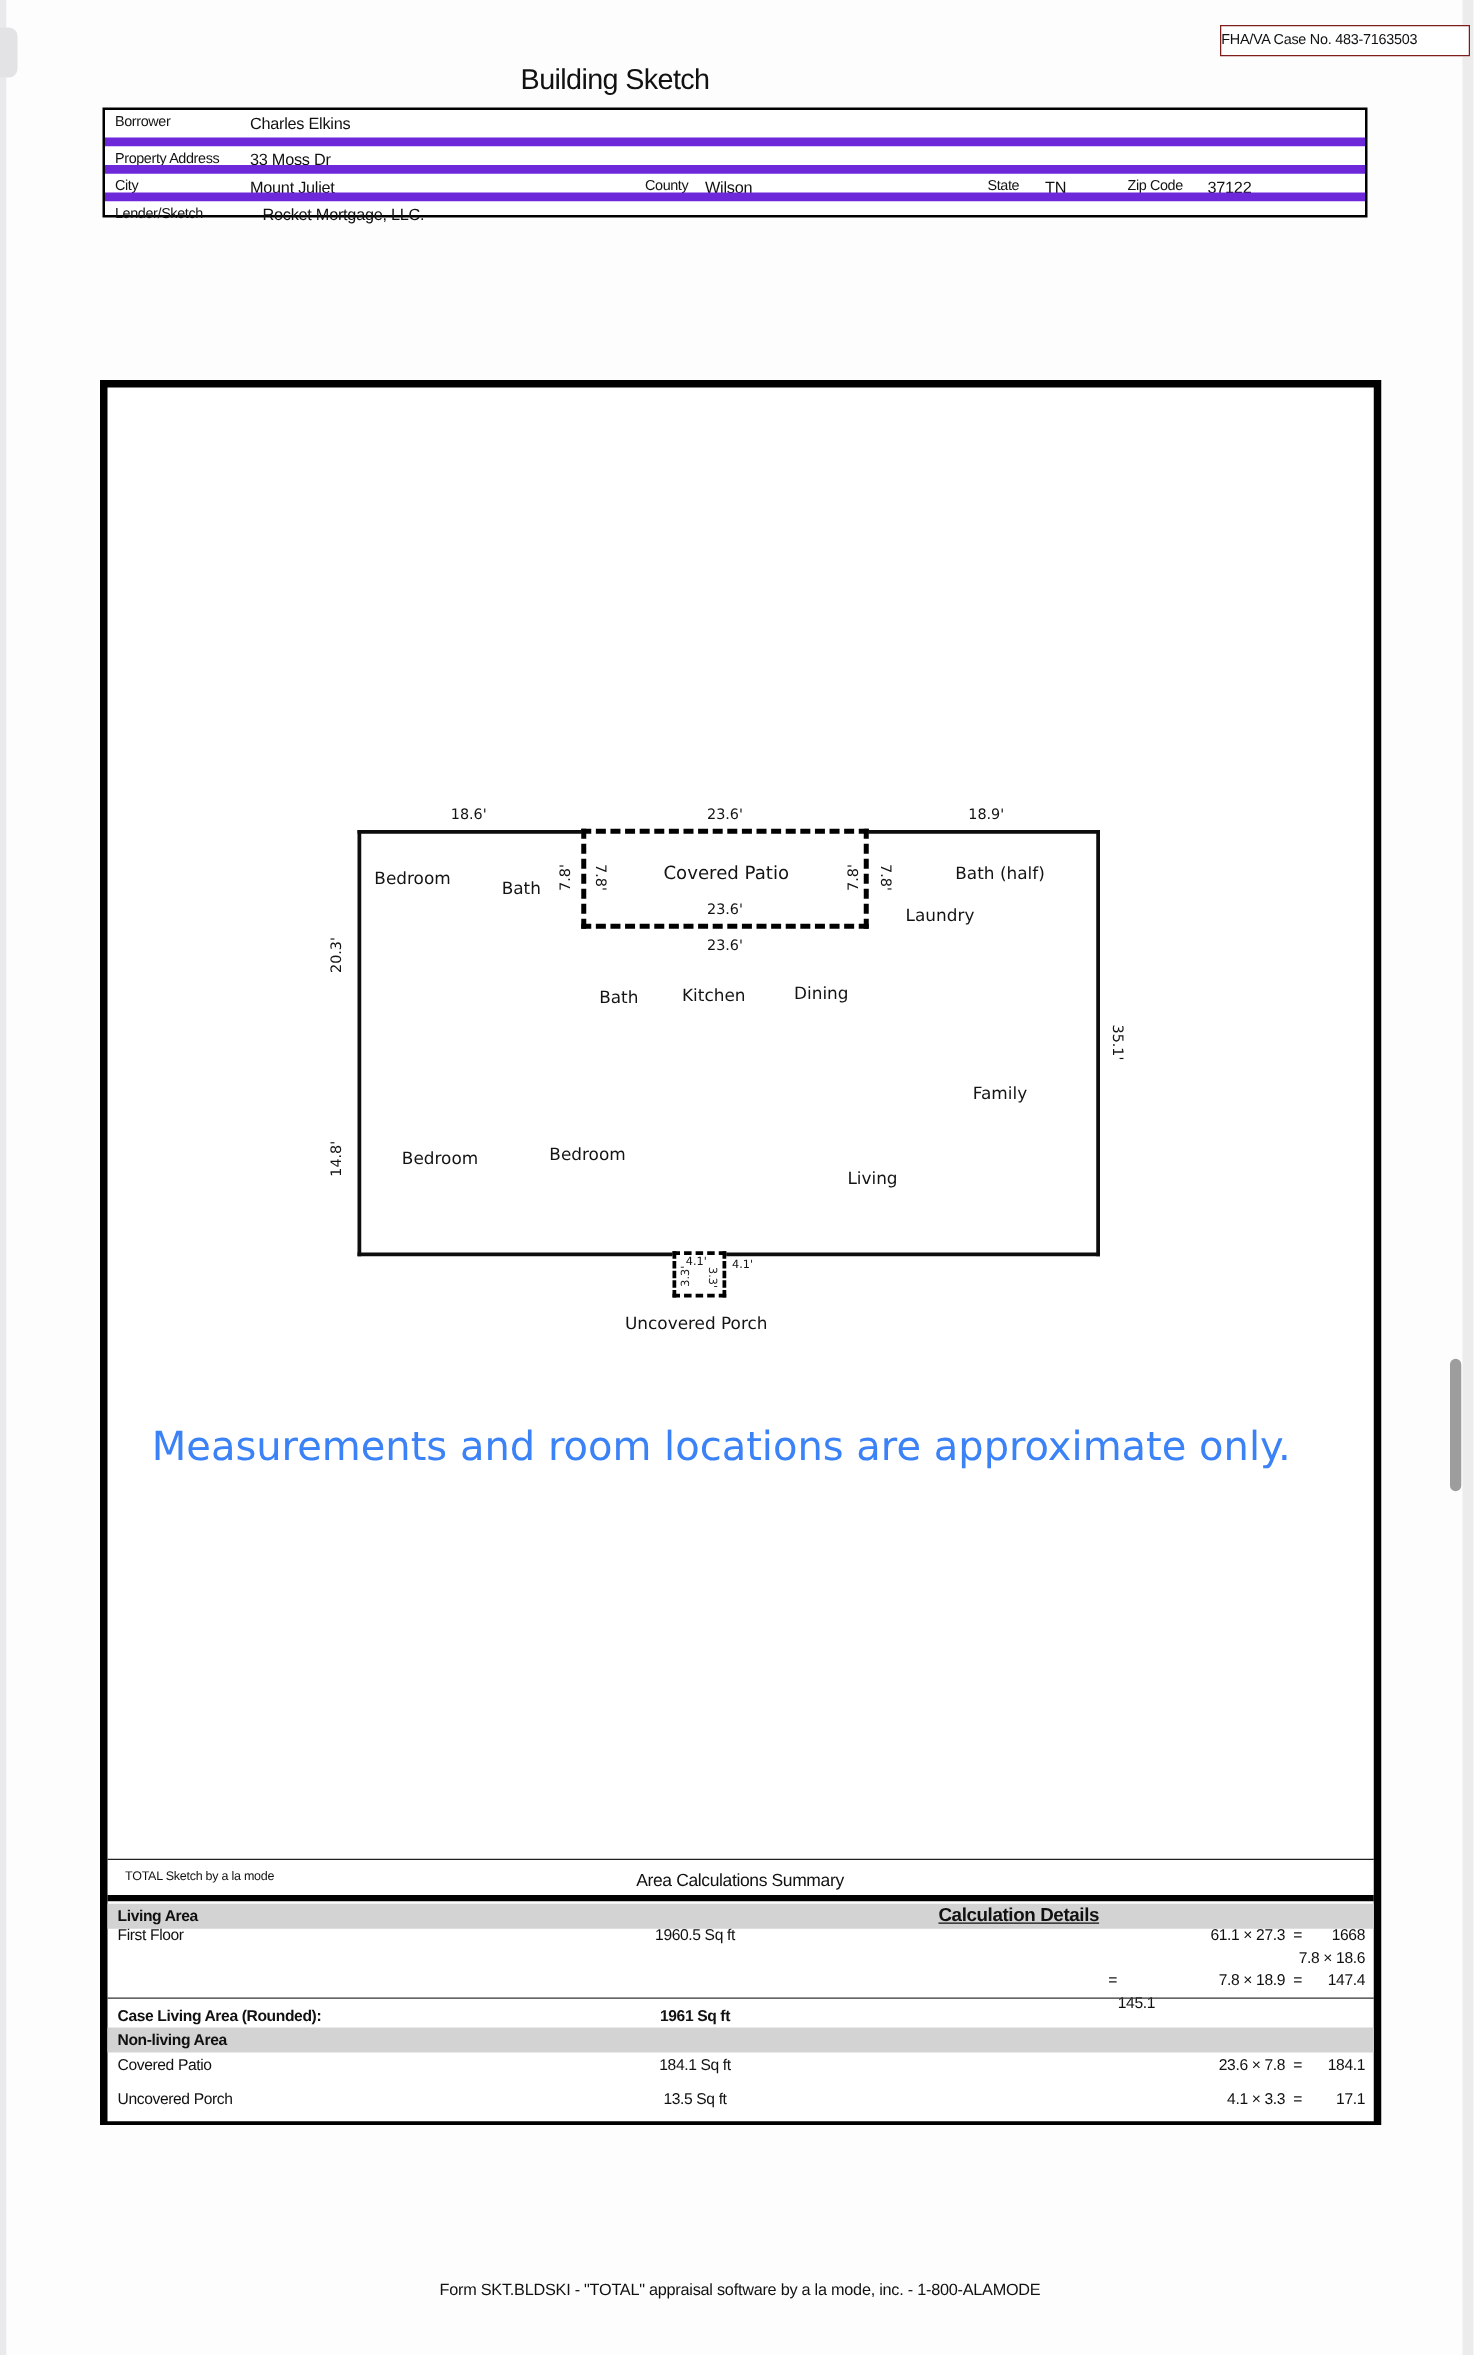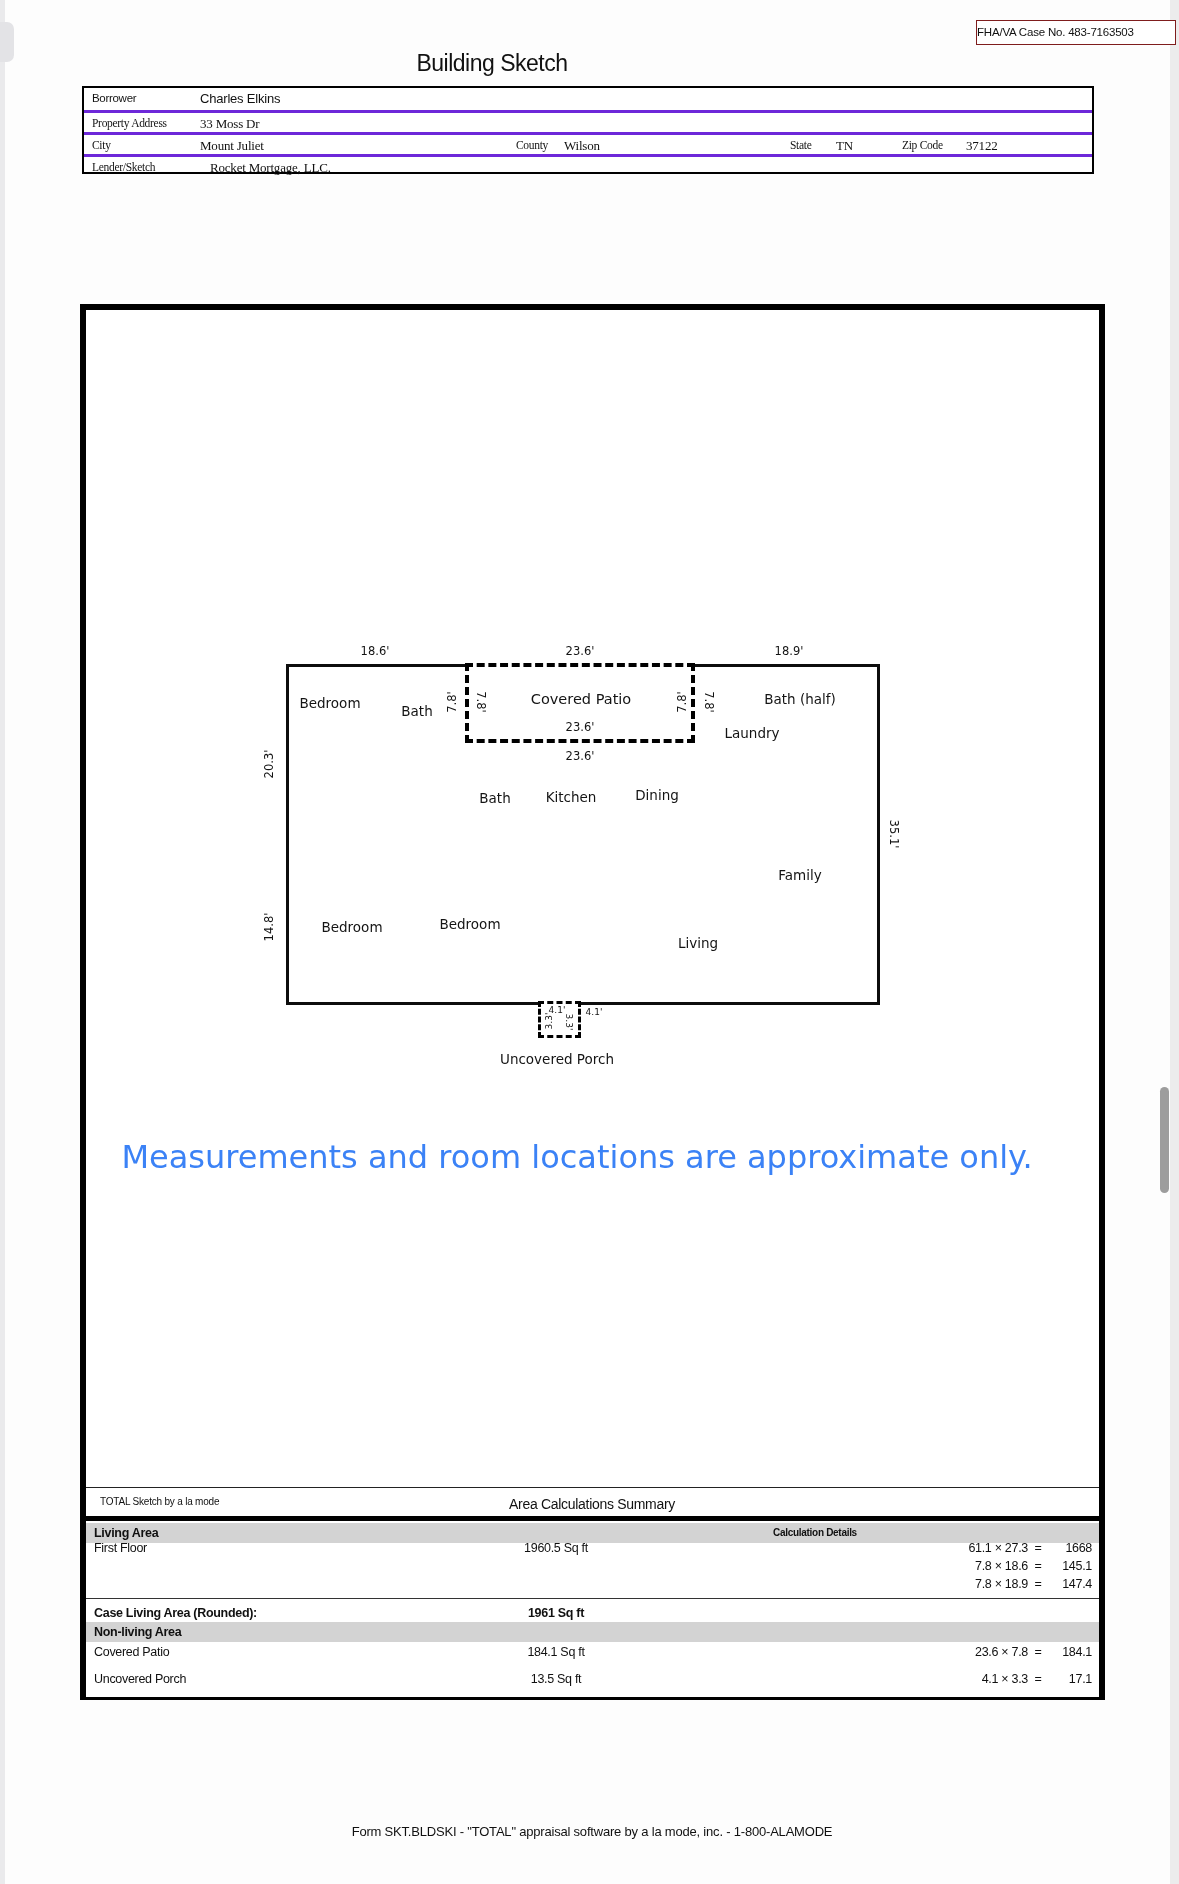--- a/index.html
+++ b/index.html
@@ -11,21 +11,21 @@
   .corner-tab{left:0;top:22px;width:14px;height:40px;background:#e3e3e6;border-radius:0 7px 7px 0;}
   .sb-track{left:1170px;top:0;width:9px;height:1884px;background:#ececec;}
   .sb-thumb{left:1160px;top:1087px;width:9px;height:106px;background:#9d9d9d;border-radius:5px;}
   
   .case-box{left:976px;top:20px;width:198px;height:23px;border:1px solid #7f1d1d;background:#fff;
             font-size:11.5px;line-height:23px;text-align:left;letter-spacing:-0.2px;}
   .title{left:492px;top:50px;transform:translateX(-50%);font-size:23px;font-weight:normal;
          letter-spacing:-0.5px;white-space:nowrap;}
   .ptable{left:82px;top:86px;width:1012px;height:88px;border:2px solid #000;background:#fff;box-sizing:border-box;}
   .prow{position:absolute;left:0;width:100%;height:22px;}
-  .prow + .prow{border-top:3px solid #6d28d9;font-family:Liberation Serif, serif;}
+  .prow + .prow{border-top:7px solid #6d28d9;}
   .plabel{position:absolute;top:0;line-height:21px;font-size:11.5px;letter-spacing:-0.3px;color:#141414;white-space:nowrap;}
   .pvalue{position:absolute;top:0;line-height:21px;font-size:13px;letter-spacing:-0.2px;white-space:nowrap;}
   
   .sketch-box{left:80px;top:304px;width:1025px;height:1396px;box-sizing:border-box;background:#fff;
               border-left:6px solid #000;border-right:6px solid #000;border-top:6px solid #000;border-bottom:3px solid #000;}
   
   .wall{background:#0d0d0d;}
   .patio-outline{left:465px;top:663px;width:230px;height:80px;border:4px dashed #000;box-sizing:border-box;background:#fff;}
   .porch-outline{left:538px;top:1001px;width:43px;height:37px;border:3px dashed #000;box-sizing:border-box;background:#fff;}
   .lbl{position:absolute;transform:translate(-50%,-50%);font-family:"DejaVu Sans",sans-serif;
@@ -37,21 +37,21 @@
   .rot-cw{transform:translate(-50%,-50%) rotate(90deg);}
   .disclaimer{position:absolute;left:577px;top:1157px;transform:translate(-50%,-50%);
               font-family:"DejaVu Sans",sans-serif;font-size:32px;color:#3b82f6;white-space:nowrap;}
   
   .hline{background:#222;}
   .branding{left:100px;top:1496px;font-size:10px;letter-spacing:-0.2px;}
   .sum-title{left:592px;top:1496px;transform:translateX(-50%);font-size:14px;font-weight:normal;letter-spacing:-0.3px;}
   .graybar{left:86px;width:1013px;height:20px;background:#d3d3d3;}
   .bartext{position:absolute;left:8px;top:0;line-height:20px;font-size:12.5px;font-weight:bold;letter-spacing:-0.3px;}
   .barcenter{position:absolute;left:729px;top:0;transform:translateX(-50%);line-height:20px;
-             font-size:10px;font-weight:bold;letter-spacing:-0.3px;}
+             font-size:15px;font-weight:bold;letter-spacing:-0.3px;text-decoration:underline;}
   .cell-label{position:absolute;left:94px;height:18px;line-height:18px;font-size:12.5px;letter-spacing:-0.3px;white-space:nowrap;}
   .cell-area{position:absolute;left:556px;transform:translateX(-50%);height:18px;line-height:18px;
              font-size:12.5px;letter-spacing:-0.3px;white-space:nowrap;}
   .bold{font-weight:bold;}
   .calcline{position:absolute;left:880px;width:212px;height:18px;display:flex;line-height:18px;
             font-size:12.5px;letter-spacing:-0.3px;}
   .calcline .expr{flex:1;text-align:right;}
   .calcline .eq{width:20px;text-align:center;}
   .calcline .res{width:44px;text-align:right;}
   .footer{left:592px;top:1824px;transform:translateX(-50%);font-size:13px;letter-spacing:-0.2px;white-space:nowrap;}
@@ -152,21 +152,21 @@
     <span class="barcenter">Calculation Details</span>
   </div>
 
   <span class="cell-label" style="top:1539px;">First Floor</span>
   <span class="cell-area" style="top:1539px;">1960.5 Sq ft</span>
   <div class="calcline" style="top:1539px;">
     <span class="expr">61.1 × 27.3</span>
     <span class="eq">=</span>
     <span class="res">1668</span>
   </div>
-  <div class="calcline" style="top:1557px;">
+  <div class="calcline" style="top:1557px;flex-direction:column;">
     <span class="expr">7.8 × 18.6</span>
     <span class="eq">=</span>
     <span class="res">145.1</span>
   </div>
   <div class="calcline" style="top:1575px;">
     <span class="expr">7.8 × 18.9</span>
     <span class="eq">=</span>
     <span class="res">147.4</span>
   </div>
 

